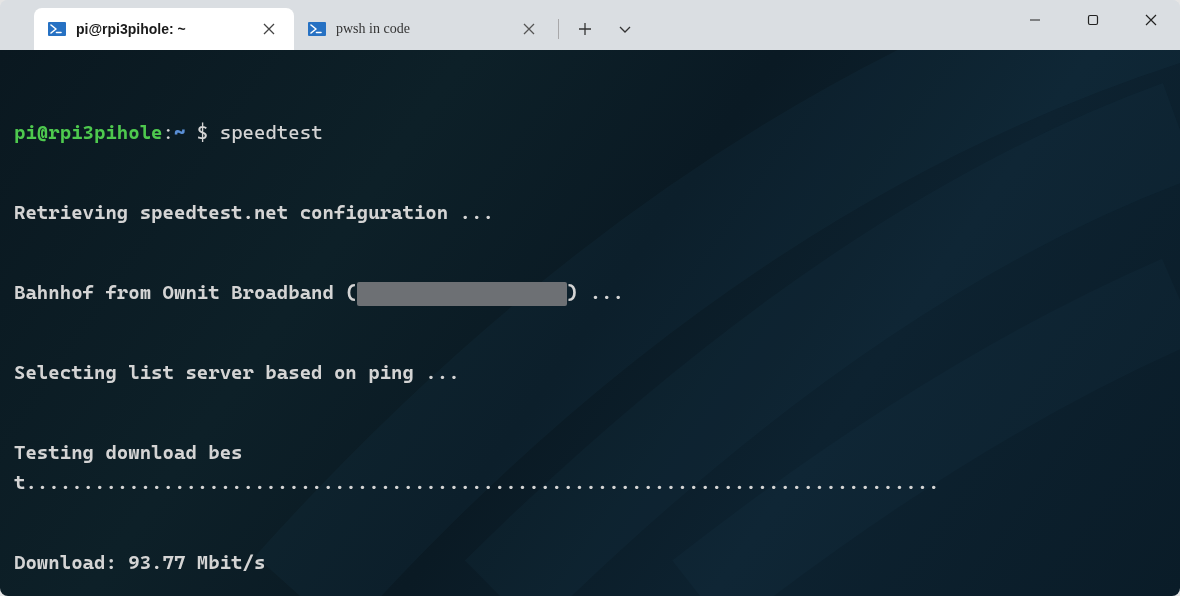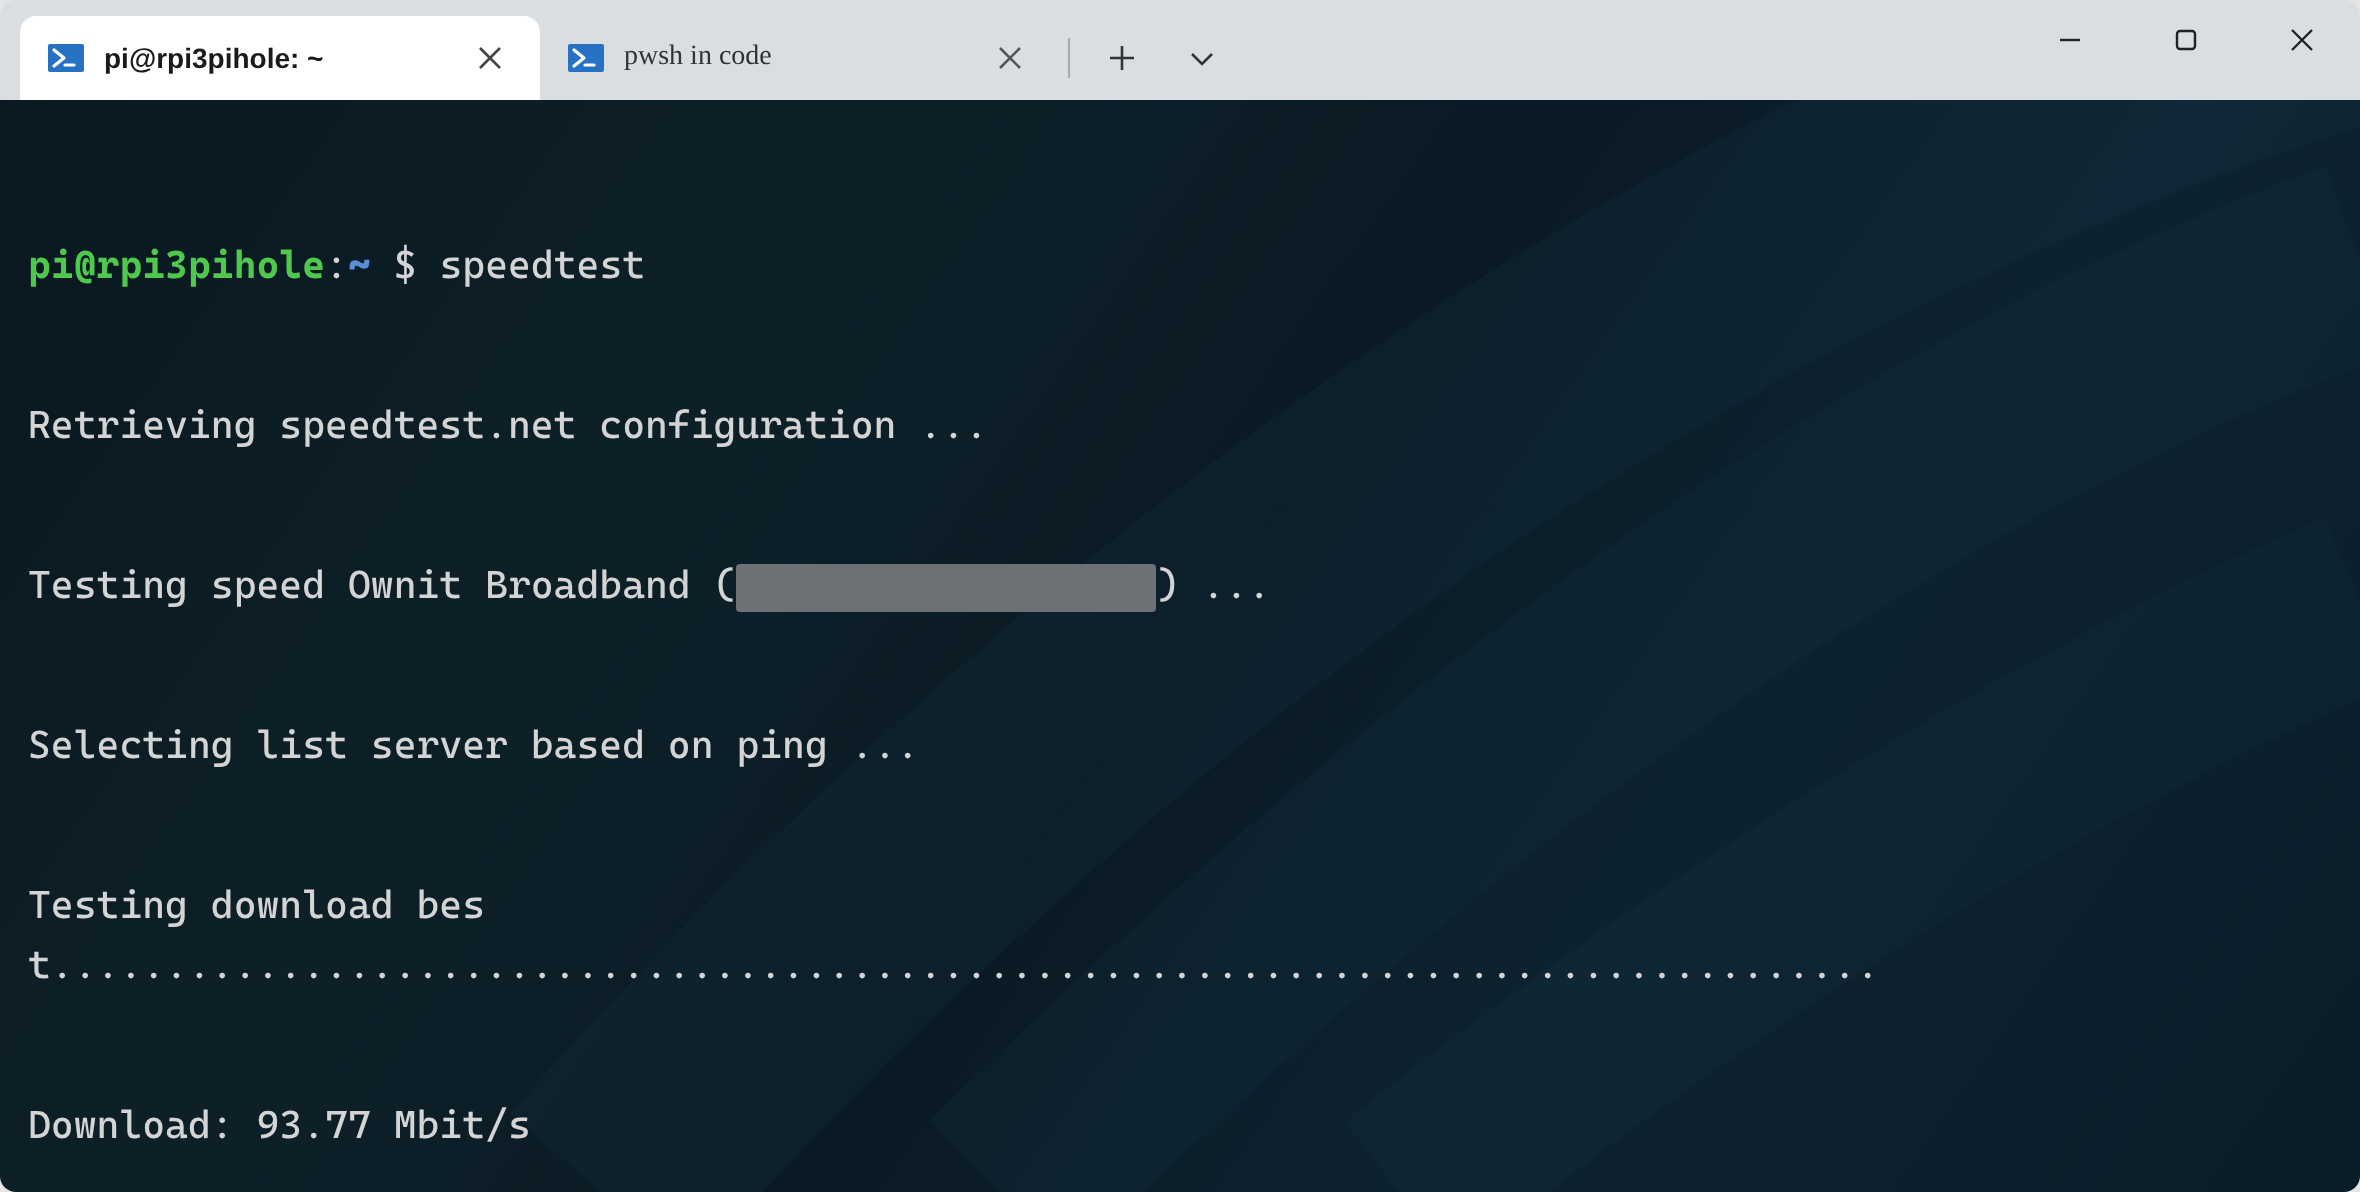--- a/index.html
+++ b/index.html
@@ -21,21 +21,21 @@
       border-radius: 8px;
       overflow: hidden;
       display: flex;
       flex-direction: column;
     }
     .titlebar {
       height: 50px;
       background: #dadee2;
       display: flex;
       align-items: stretch;
-      padding-left: 10px;
+      padding-left: 34px;
       padding-top: 8px;
     }
     .tab {
       display: flex;
       align-items: center;
       padding: 0 14px 0 14px;
       height: 42px;
       border-radius: 8px 8px 0 0;
       gap: 10px;
       min-width: 260px;
@@ -142,21 +142,21 @@
     }
     .tline {
       display: block;
       margin-top: 20px;
     }
     .user-host { color: #4ec94e; font-weight: bold; }
     .colon { color: #d4d4d4; }
     .tilde { color: #5a8fd6; font-weight: bold; }
     .dollar { color: #d4d4d4; }
     .cmd { color: #d4d4d4; }
-    .output { color: #d4d4d4; }
+    .output { color: #d4d4d4; font-weight: bold; }
     .redacted {
       display: inline-block;
       width: 210px;
       height: 24px;
       background: #6d7074;
       vertical-align: middle;
       border-radius: 2px;
     }
   </style>
 </head>
@@ -233,21 +233,21 @@
 
   <div class="terminal">
     <svg class="terminal-bg" viewBox="0 0 1180 546" preserveAspectRatio="xMidYMid slice">
       <path d="M 300 546 Q 700 100 1180 -50" stroke="#3a7a9a" stroke-width="120" fill="none" opacity="0.4"></path>
       <path d="M 500 546 Q 850 200 1180 80" stroke="#3a7a9a" stroke-width="100" fill="none" opacity="0.35"></path>
       <path d="M 700 546 Q 950 350 1180 250" stroke="#3a7a9a" stroke-width="90" fill="none" opacity="0.3"></path>
     </svg>
     <div class="terminal-content">
 <span class="tline"><span class="user-host">pi@rpi3pihole</span><span class="colon">:</span><span class="tilde">~</span> <span class="dollar">$</span> <span class="cmd">speedtest</span></span>
 <span class="tline output">Retrieving speedtest.net configuration ...</span>
-<span class="tline output"><span>Testing speed Ownit Broadband (</span><span class="redacted"></span><span>) ...</span></span>
+<span class="tline output"><span>Bahnhof from Ownit Broadband (</span><span class="redacted"></span><span>) ...</span></span>
 <span class="tline output">Selecting list server based on ping ...</span>
 <span class="tline output">Testing download best................................................................................</span>
 <span class="tline output">Download: 93.77 Mbit/s</span>
 
 
 
     </div>
   </div>
 </div>
 

